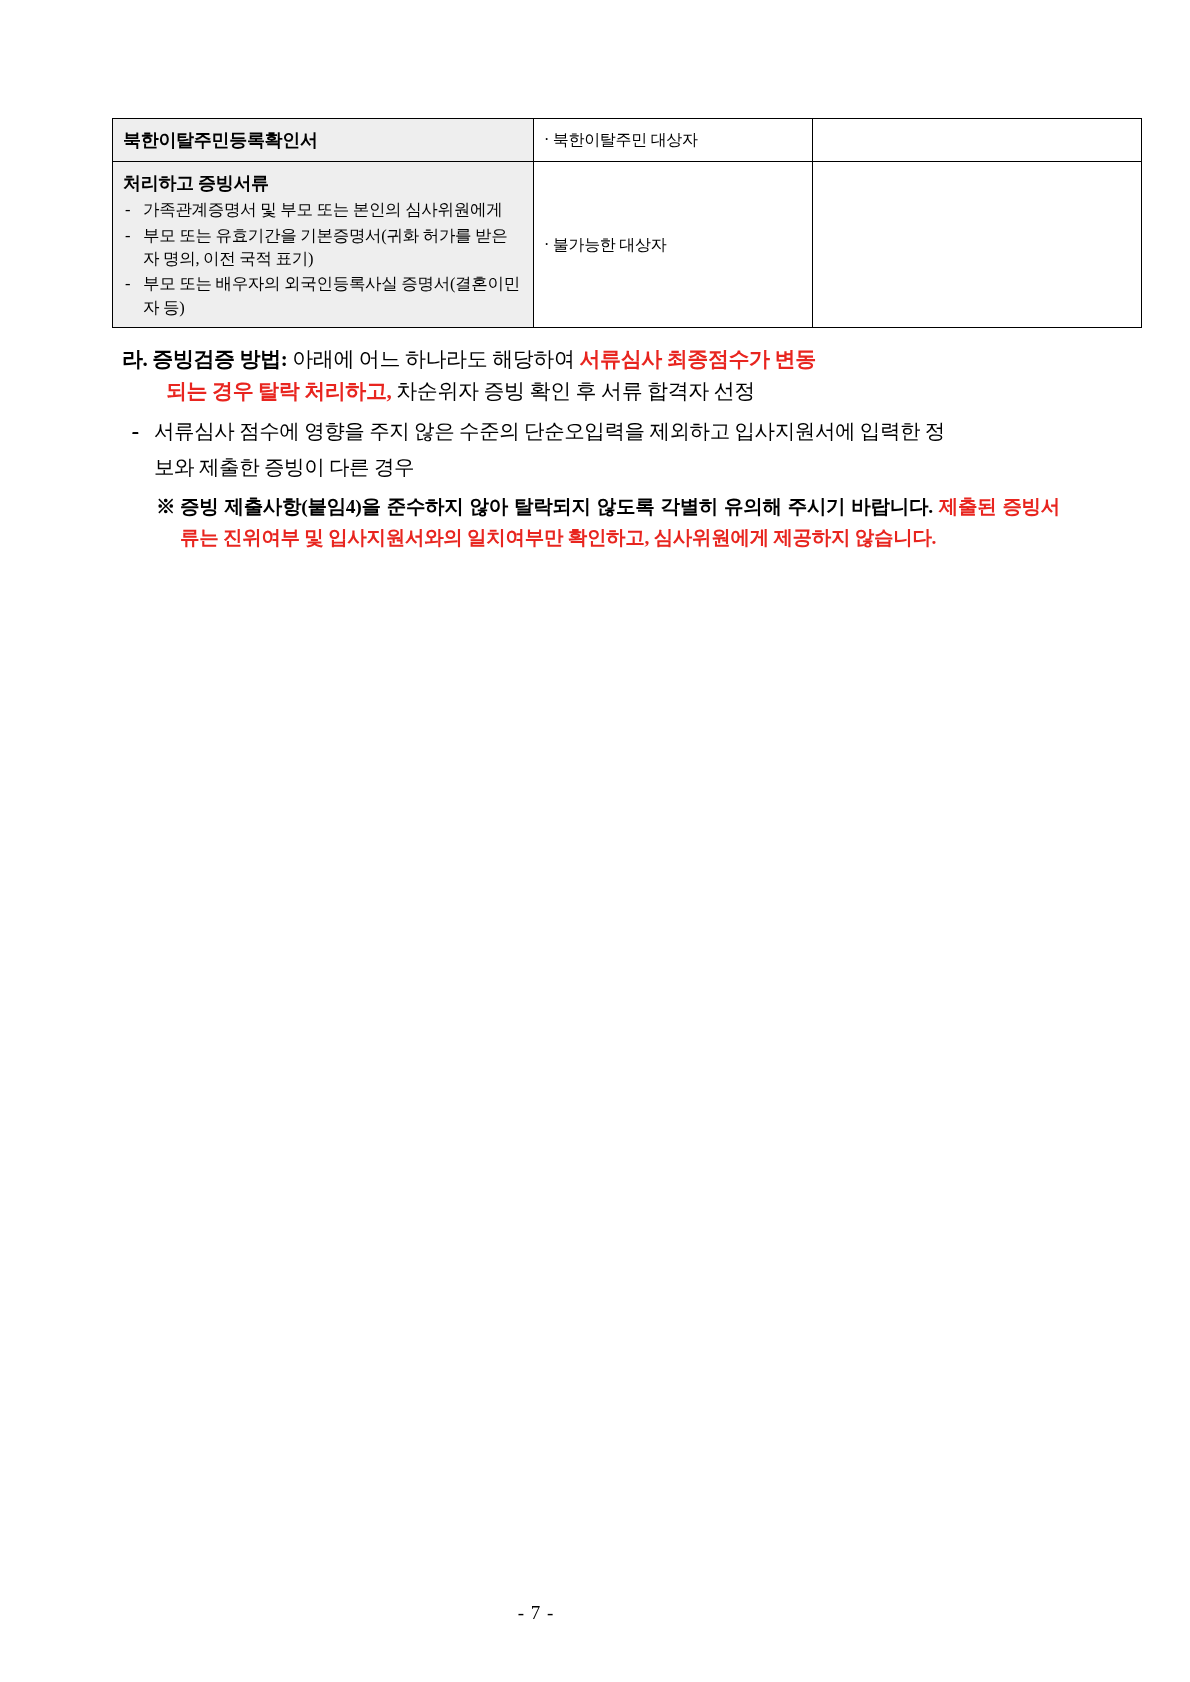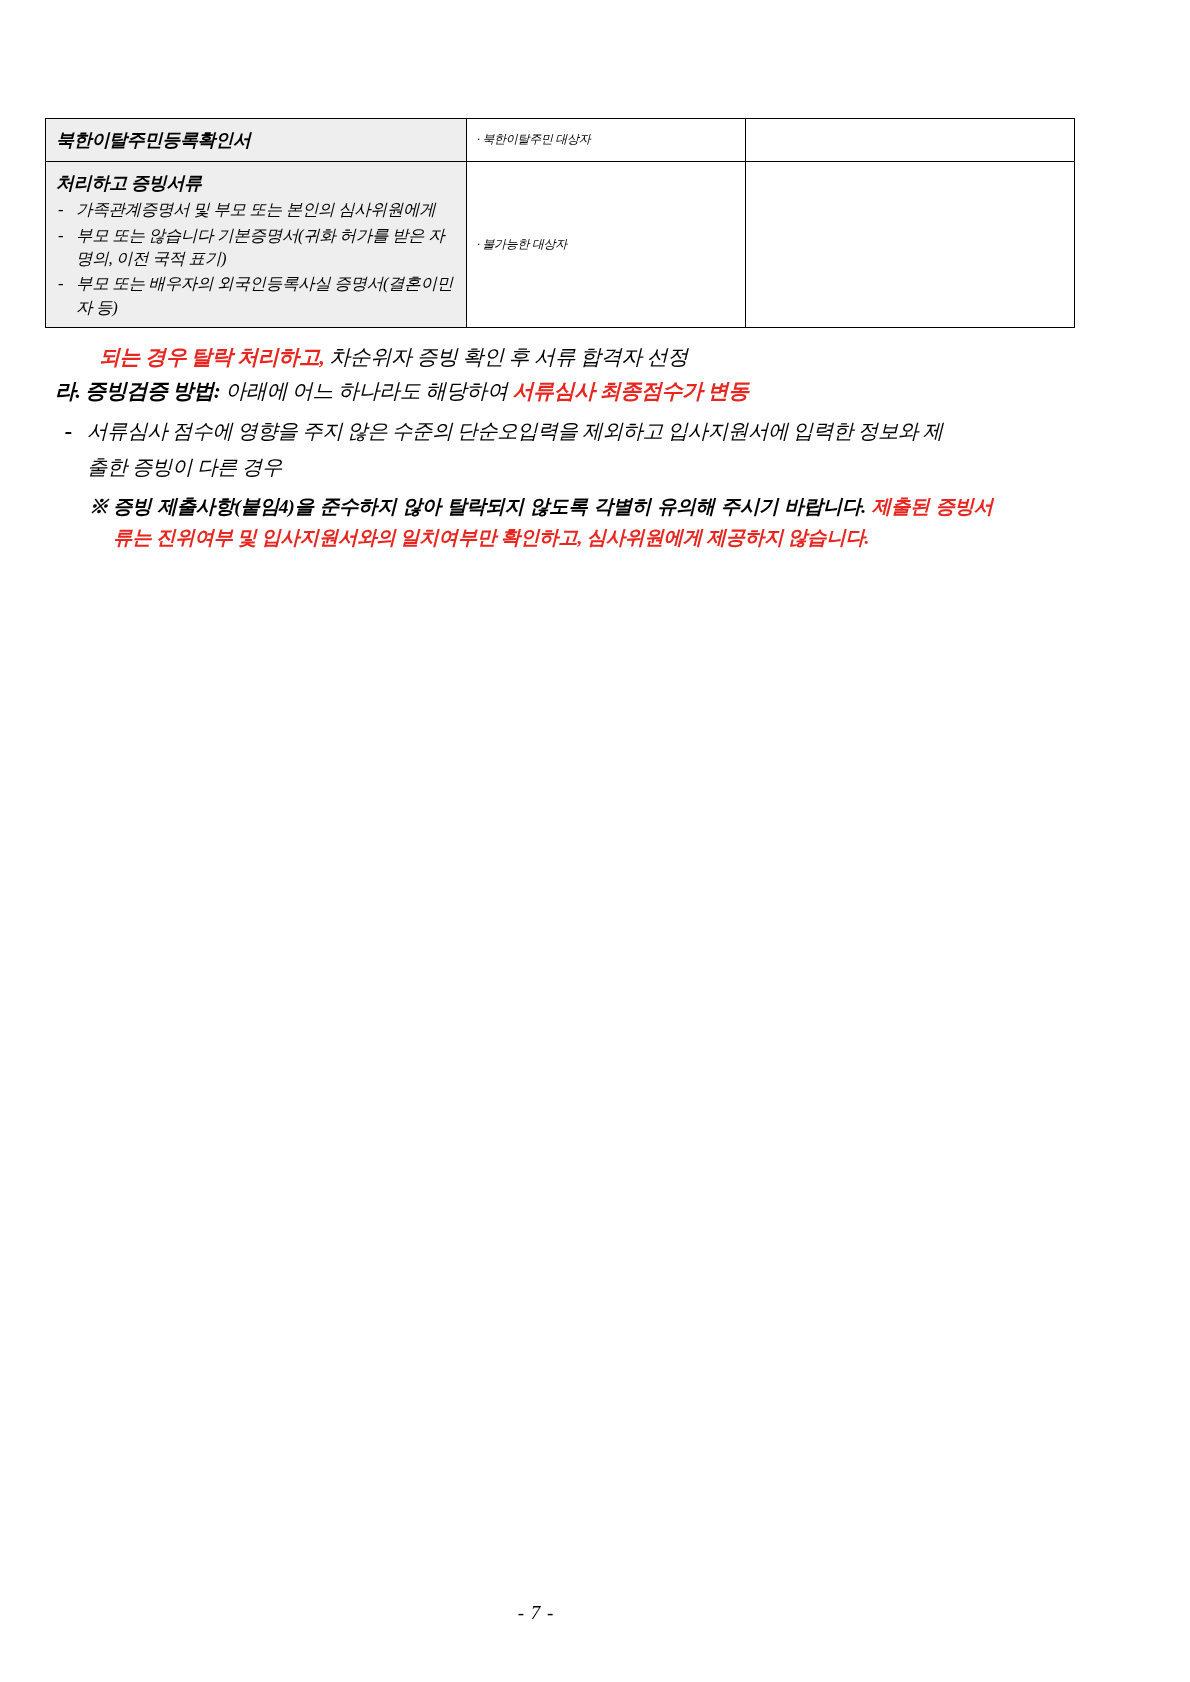--- a/index.html
+++ b/index.html
@@ -13,22 +13,21 @@
     position: relative;
     font-family: "Liberation Serif", "DejaVu Serif", serif;
     color: #000000;
   }
   .page {
     position: absolute;
     left: 0; top: 0;
     width: 1072px;
     height: 1682px;
     box-sizing: border-box;
-    padding: 118px 112px 0 45px;
-    font-style: italic;
+    padding: 118px 112px 0 112px;
   }
 
   
   table.doc-table {
     border-collapse: collapse;
     width: 966px;
     table-layout: fixed;
   }
   table.doc-table td {
     border: 1px solid #000000;
@@ -58,21 +57,21 @@
     padding-left: 20px;
     margin-top: 2px;
     line-height: 1.42;
   }
   .sub-list li .dash {
     position: absolute;
     left: 2px;
     top: 0;
   }
   .target-line {
-    font-size: 12px;
+    font-size: 16px;
     letter-spacing: -0.3px;
   }
   .target-note {
     font-size: 15.5px;
     letter-spacing: -0.3px;
     margin-top: 2px;
     padding-left: 14px;
     position: relative;
     line-height: 1.4;
   }
@@ -164,46 +163,46 @@
         <td class="col-blank">
           <span></span>
         </td>
       </tr>
 
       <tr>
         <td class="col-doc">
           <div class="cell-title">처리하고 증빙서류</div>
           <ul class="sub-list">
             <li><span class="dash">-</span><span>가족관계증명서 및 부모 또는 본인의 심사위원에게</span></li>
-            <li><span class="dash">-</span><span>부모 또는 않습니다 기본증명서(귀화 허가를 받은 자 명의, 이전 국적 표기)</span></li>
+            <li><span class="dash">-</span><span>부모 또는 유효기간을 기본증명서(귀화 허가를 받은 자 명의, 이전 국적 표기)</span></li>
             <li><span class="dash">-</span><span>부모 또는 배우자의 외국인등록사실 증명서(결혼이민자 등)</span></li>
           </ul>
         </td>
         <td class="col-target">
           <div class="target-line">· 불가능한 대상자</div>
         </td>
         <td class="col-blank">
           <span></span>
         </td>
       </tr>
 
     </tbody>
   </table>
 
   <div class="section">
-    <div class="section-head head-line2">
-      <span class="red-b">되는 경우 탈락 처리하고,</span>
-      <span style="font-weight:normal">차순위자 증빙 확인 후 서류 합격자 선정</span>
-    </div>
     <div class="section-head">
       <span class="sec-label">라.</span>
       <span class="sec-label">증빙검증 방법:</span>
       <span style="font-weight:normal">아래에 어느 하나라도 해당하여</span>
       <span class="red-b">서류심사 최종점수가 변동</span>
     </div>
+    <div class="section-head head-line2">
+      <span class="red-b">되는 경우 탈락 처리하고,</span>
+      <span style="font-weight:normal">차순위자 증빙 확인 후 서류 합격자 선정</span>
+    </div>
 
     <ul class="bullets">
       <li><span class="dash">-</span></li>
       <li><span class="dash">-</span></li>
       <li><span class="dash">-</span></li>
       <li><span class="dash">-</span><span>서류심사 점수에 영향을 주지 않은 수준의 단순오입력을 제외하고 입사지원서에 입력한 정보와 제출한 증빙이 다른 경우</span></li>
     </ul>
 
     <div class="note">
       <span class="mark">※</span>

